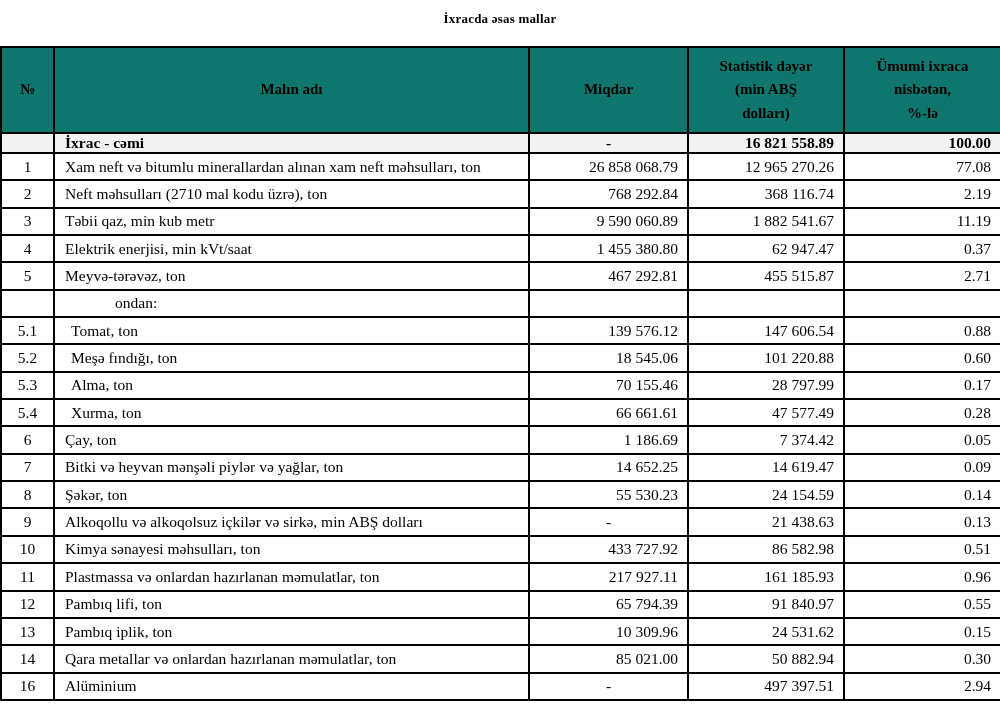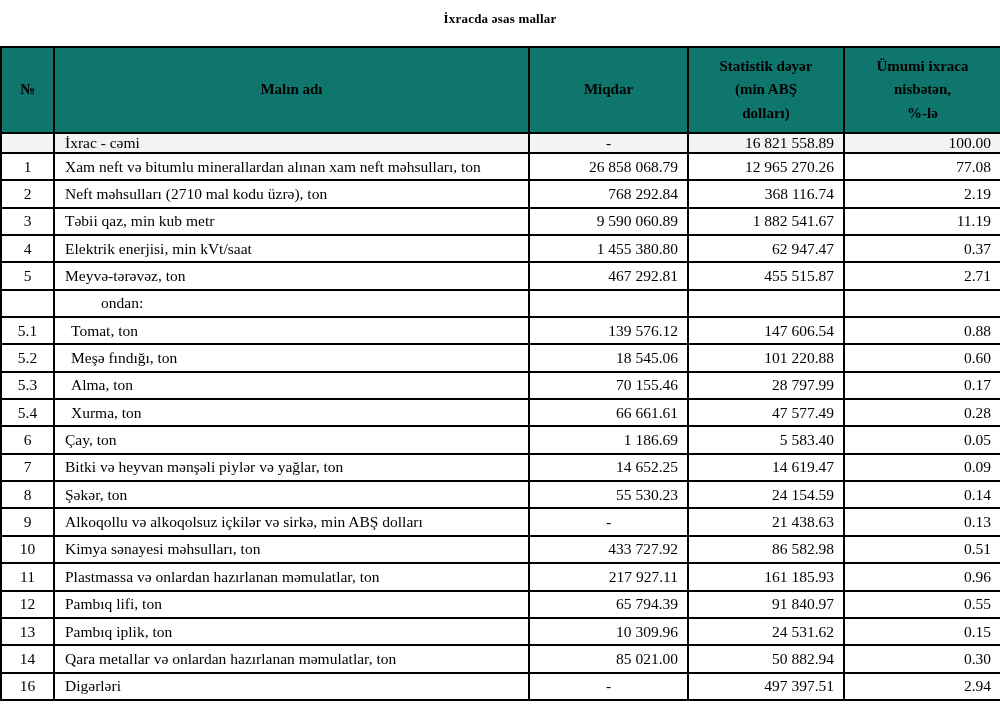--- a/index.html
+++ b/index.html
@@ -47,25 +47,25 @@
     font-size: 15.5px;
     padding: 0;
     background: #ffffff;
   }
   .c-no   { text-align: center; }
   .c-name { text-align: left; padding-left: 10px; }
   .c-qty, .c-val, .c-pct { text-align: right; padding-right: 9px; }
 
   tr.row-total td {
     background: #f3f3f3;
-    font-weight: normal;
+    font-weight: bold;
     height: 19px;
   }
   tr.row-sub .c-name   { padding-left: 16px; }
-  tr.row-group .c-name { padding-left: 46px; margin-left: 36px; }
+  tr.row-group .c-name { padding-left: 60px; margin-left: 36px; }
   td.dash { text-align: center; padding-right: 0; }
 </style>
 </head>
 <body>
 
 <h1 class="title">İxracda əsas mallar</h1>
 
 <table class="export-table">
   <colgroup>
     <col style="width:53px">
@@ -162,21 +162,21 @@
     <td class="c-no">5.4</td>
     <td class="c-name">Xurma, ton</td>
     <td class="c-qty">66 661.61</td>
     <td class="c-val">47 577.49</td>
     <td class="c-pct">0.28</td>
   </tr>
       <tr class="row-normal">
     <td class="c-no">6</td>
     <td class="c-name">Çay, ton</td>
     <td class="c-qty">1 186.69</td>
-    <td class="c-val">5 583.40</td>
+    <td class="c-val">7 374.42</td>
     <td class="c-pct">0.05</td>
   </tr>
       <tr class="row-normal">
     <td class="c-no">7</td>
     <td class="c-name">Bitki və heyvan mənşəli piylər və yağlar, ton</td>
     <td class="c-qty">14 652.25</td>
     <td class="c-val">14 619.47</td>
     <td class="c-pct">0.09</td>
   </tr>
       <tr class="row-normal">
@@ -223,19 +223,19 @@
   </tr>
       <tr class="row-normal">
     <td class="c-no">14</td>
     <td class="c-name">Qara metallar və onlardan hazırlanan məmulatlar, ton</td>
     <td class="c-qty">85 021.00</td>
     <td class="c-val">50 882.94</td>
     <td class="c-pct">0.30</td>
   </tr>
       <tr class="row-normal">
     <td class="c-no">16</td>
-    <td class="c-name">Digərləri</td>
+    <td class="c-name">Alüminium</td>
     <td class="c-qty dash">-</td>
     <td class="c-val">497 397.51</td>
     <td class="c-pct">2.94</td>
   </tr>
     </tbody>
 </table>
 
 </body></html>

